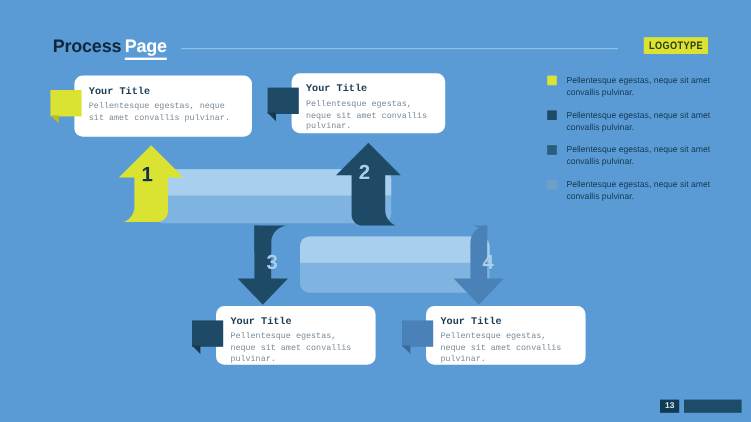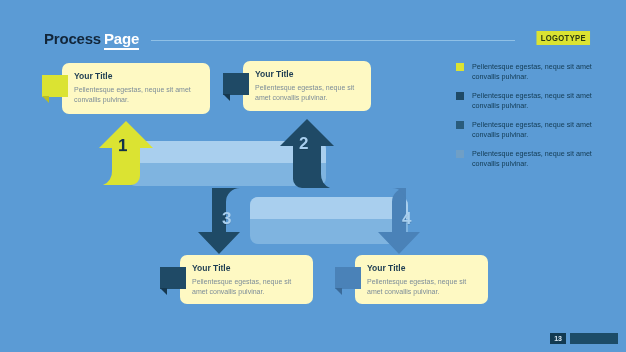--- a/index.html
+++ b/index.html
@@ -21,24 +21,25 @@
   .logotype{
     background:#dbe332;color:#2b3a12;font-size:9px;font-weight:bold;
     letter-spacing:0.4px;padding:2px 5px;white-space:nowrap;
     font-family:"Liberation Sans Narrow","Liberation Sans",sans-serif;
     transform:scaleX(0.85);transform-origin:right center;
   }
 
   
   .card{
     position:absolute;
-    background:#fef9c3;
+    background:#ffffff;
     border-radius:7px;
     box-sizing:border-box;
     padding:9px 11px 9px 12px;
+    font-family:Liberation Mono, monospace;
   }
   .card .c-title{
     font-size:8.5px;font-weight:bold;color:#1d3c52;margin:0 0 4px 0;line-height:1.1;
   }
   .card .c-body{
     font-size:7px;color:#7d8d99;line-height:1.35;margin:0;
   }
   .tab{
     position:absolute;width:26px;height:22px;left:-20px;top:12px;
   }

